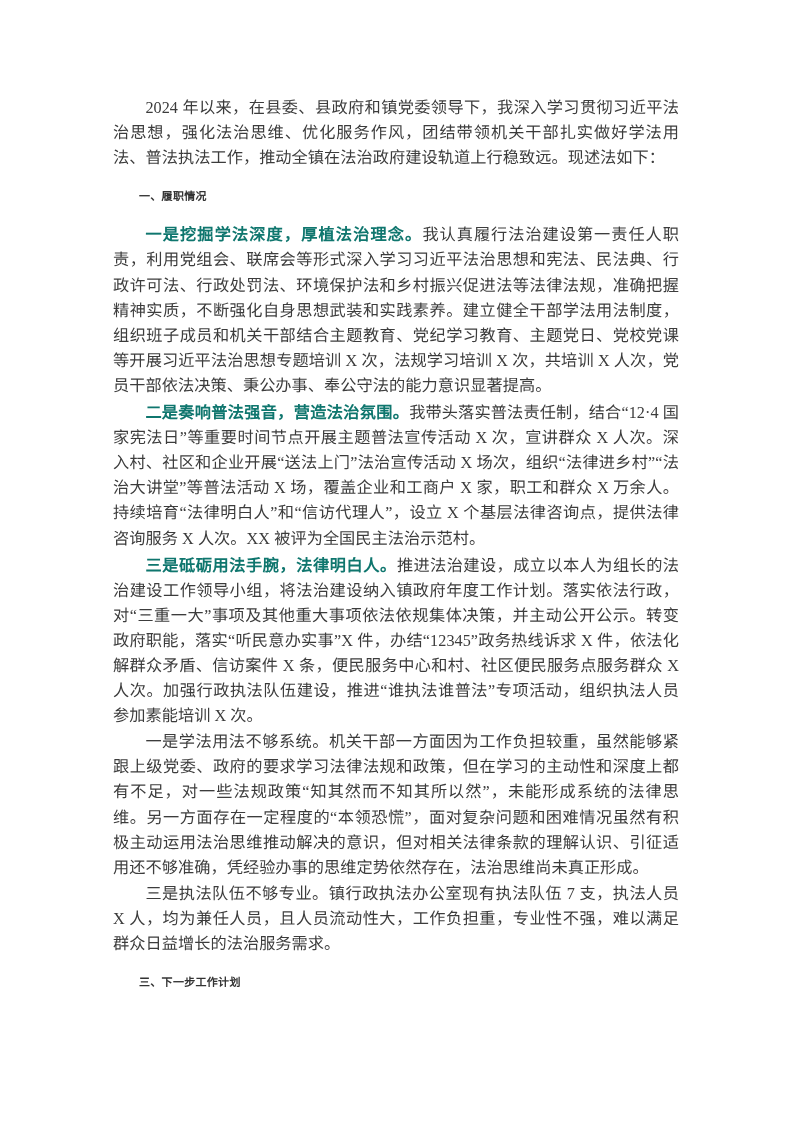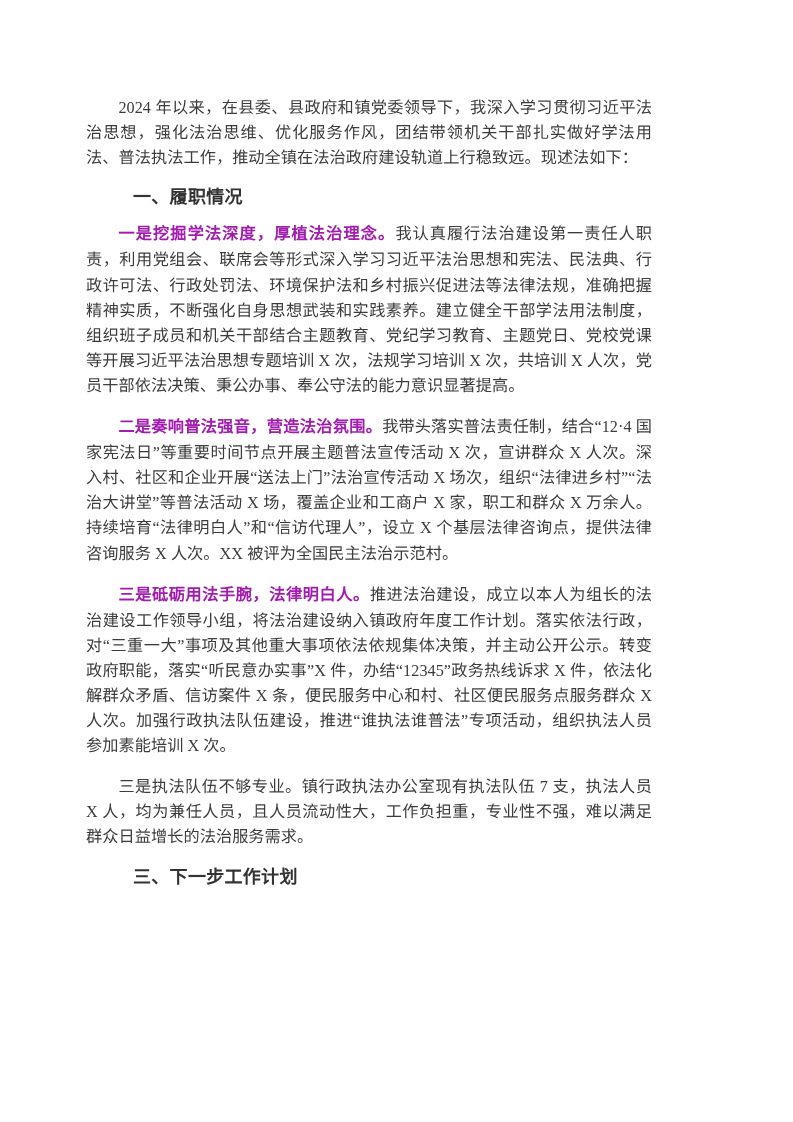--- a/index.html
+++ b/index.html
@@ -13,66 +13,66 @@
     height: 1122px;
     overflow: hidden;
     font-family: "Liberation Serif", "DejaVu Serif", serif;
   }
   .page {
     position: relative;
     width: 793px;
     height: 1122px;
     background: #ffffff;
     box-sizing: border-box;
-    padding: 96px 114px 0 86px;
+    padding: 96px 114px 0 113px;
   }
   .doc-body {
     width: 566px;
   }
   
   .para {
     margin: 0;
     font-size: 16.2px;
     line-height: 25.1px;
     color: #3c3c3c;
     text-align: justify;
     text-justify: inter-ideograph;
     text-indent: 2em;
     letter-spacing: 0.05px;
     word-break: break-all;
     font-family: "Liberation Serif", "DejaVu Serif", serif;
   }
   .para + .para {
-    margin-top: 16px;
+    margin-top: 1px;
   }
   
   .section-heading {
-    margin: 11px;
-    font-size: 18px;
+    margin: 4px;
+    font-size: 11px;
     line-height: 25.1px;
     color: #333333;
     font-weight: bold;
     text-indent: 2em;
     letter-spacing: 0.3px;
     font-family: "DejaVu Sans", "Liberation Sans", sans-serif;
   }
   .heading-gap-top {
     margin-top: 13px;
   }
   .heading-gap-bottom {
     margin-bottom: 13px;
   }
   .para-gap-top {
     margin-top: 12px;
   }
   
   .lead {
     font-weight: bold;
-    color: #a21caf;
-    font-family: Liberation Mono, monospace;
+    color: #0f766e;
+    font-family: Liberation Sans, sans-serif;
     letter-spacing: 0.2px;
   }
   .rest {
     font-family: Liberation Serif, serif;
   }
 </style>
 </head>
 <body>
 
 <div class="page">
@@ -82,20 +82,21 @@
 
     <p class="section-heading heading-gap-top heading-gap-bottom">一、履职情况</p>
 
     <p class="para"><span class="lead">一是挖掘学法深度，厚植法治理念。</span><span class="rest">我认真履行法治建设第一责任人职责，利用党组会、联席会等形式深入学习习近平法治思想和宪法、民法典、行政许可法、行政处罚法、环境保护法和乡村振兴促进法等法律法规，准确把握精神实质，不断强化自身思想武装和实践素养。建立健全干部学法用法制度，组织班子成员和机关干部结合主题教育、党纪学习教育、主题党日、党校党课等开展习近平法治思想专题培训 X 次，法规学习培训 X 次，共培训 X 人次，党员干部依法决策、秉公办事、奉公守法的能力意识显著提高。</span></p>
 
     <p class="para para-gap-top"><span class="lead">二是奏响普法强音，营造法治氛围。</span><span class="rest">我带头落实普法责任制，结合“12·4 国家宪法日”等重要时间节点开展主题普法宣传活动 X 次，宣讲群众 X 人次。深入村、社区和企业开展“送法上门”法治宣传活动 X 场次，组织“法律进乡村”“法治大讲堂”等普法活动 X 场，覆盖企业和工商户 X 家，职工和群众 X 万余人。持续培育“法律明白人”和“信访代理人”，设立 X 个基层法律咨询点，提供法律咨询服务 X 人次。XX 被评为全国民主法治示范村。</span></p>
 
     <p class="para para-gap-top"><span class="lead">三是砥砺用法手腕，法律明白人。</span><span class="rest">推进法治建设，成立以本人为组长的法治建设工作领导小组，将法治建设纳入镇政府年度工作计划。落实依法行政，对“三重一大”事项及其他重大事项依法依规集体决策，并主动公开公示。转变政府职能，落实“听民意办实事”X 件，办结“12345”政务热线诉求 X 件，依法化解群众矛盾、信访案件 X 条，便民服务中心和村、社区便民服务点服务群众 X 人次。加强行政执法队伍建设，推进“谁执法谁普法”专项活动，组织执法人员参加素能培训 X 次。</span></p>
 
 
+    <p class="para">一是学法用法不够系统。机关干部一方面因为工作负担较重，虽然能够紧跟上级党委、政府的要求学习法律法规和政策，但在学习的主动性和深度上都有不足，对一些法规政策“知其然而不知其所以然”，未能形成系统的法律思维。另一方面存在一定程度的“本领恐慌”，面对复杂问题和困难情况虽然有积极主动运用法治思维推动解决的意识，但对相关法律条款的理解认识、引征适用还不够准确，凭经验办事的思维定势依然存在，法治思维尚未真正形成。</p>
 
 
     <p class="para para-gap-top">三是执法队伍不够专业。镇行政执法办公室现有执法队伍 7 支，执法人员 X 人，均为兼任人员，且人员流动性大，工作负担重，专业性不强，难以满足群众日益增长的法治服务需求。</p>
 
     <p class="section-heading heading-gap-top">三、下一步工作计划</p>
 
   </div>
 </div>
 
 </body></html>

